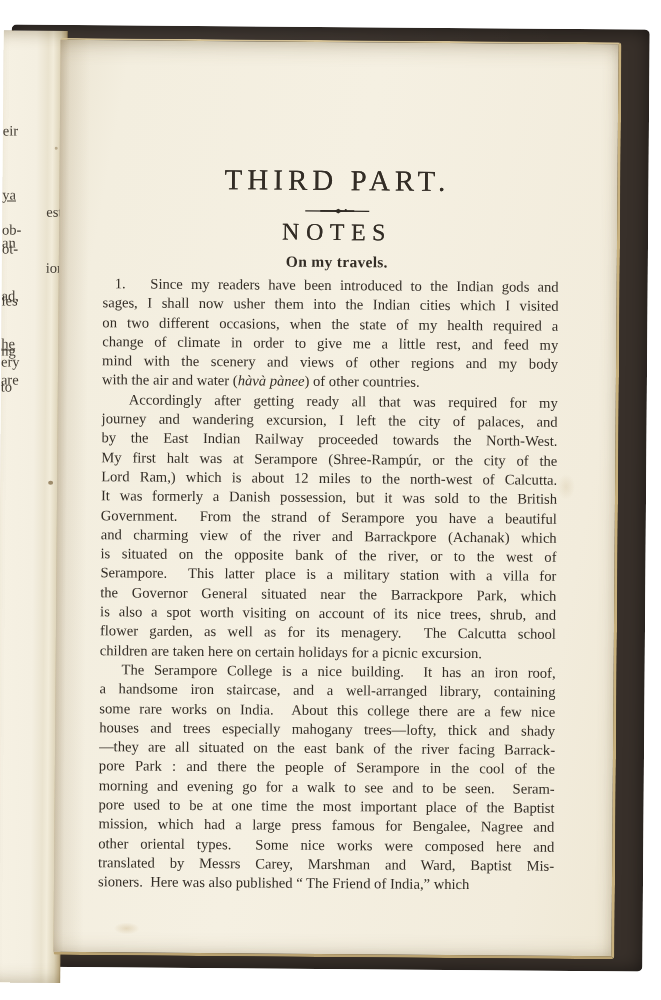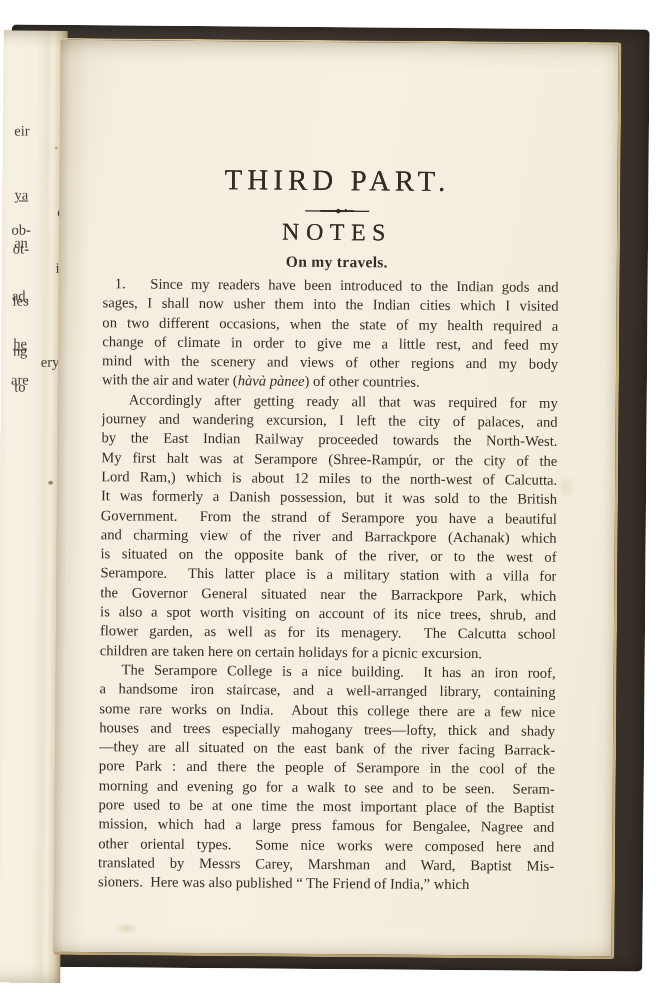--- a/index.html
+++ b/index.html
@@ -27,21 +27,21 @@
                    inset 0 -14px 20px -16px rgba(105,85,45,0.35);}
   .gutter-shade{position:absolute;left:0;top:0;bottom:0;width:30px;
         background:linear-gradient(to right, rgba(125,100,60,0.30), rgba(125,100,60,0.10) 10px, rgba(125,100,60,0) 30px);}
 
   
   .page-left{position:absolute;left:0;top:33px;width:64px;height:952px;
         background:linear-gradient(to right,#f6f1e3 0%,#f4efe1 52%,#eae3cf 70%,#f2ecda 78%,#dcd2b7 90%,#c2b28e 97%,#a9966f 100%);
         box-shadow:inset 0 14px 16px -12px rgba(105,85,45,0.40),
                    inset 0 -14px 16px -12px rgba(105,85,45,0.35);}
   .fragments{position:absolute;inset:0;}
-  .fragment{position:absolute;left:0;width:38px;text-align:center;
+  .fragment{position:absolute;left:0;width:38px;text-align:left;
         font-size:14.5px;line-height:17px;color:#443e35;}
 
   .speck{position:absolute;border-radius:50%;}
   .speck-1{left:48px;top:450px;width:5px;height:4px;background:#8a7450;opacity:.8;}
   .speck-2{left:52px;top:116px;width:3px;height:3px;background:#9b8764;opacity:.6;}
   .foxing-1{position:absolute;left:60px;bottom:18px;width:26px;height:12px;border-radius:50%;
         background:radial-gradient(ellipse, rgba(190,160,105,0.30), transparent 70%);}
   .foxing-2{position:absolute;right:40px;top:430px;width:18px;height:26px;border-radius:50%;
         background:radial-gradient(ellipse, rgba(185,160,110,0.18), transparent 70%);}
 
@@ -75,21 +75,21 @@
           <div class="fragment" style="top: 156px; text-decoration: underline;">ya</div>
           <div class="fragment" style="top: 156px; margin-top: 48px;">an</div>
           <div class="fragment" style="top: 173px; margin-left: 44px;">est</div>
           <div class="fragment" style="top: 191px;">ob-</div>
           <div class="fragment" style="top: 210px;">ot-</div>
           <div class="fragment" style="top: 229px; margin-left: 44px;">ion</div>
           <div class="fragment" style="top: 249px; margin-top: 8px;">ad,</div>
           <div class="fragment" style="top: 262px;">les</div>
           <div class="fragment" style="top: 304px; margin-top: 8px;">ng</div>
           <div class="fragment" style="top: 305px; text-decoration: underline;">he</div>
-          <div class="fragment" style="top: 323px; padding-left: 30px;">ery</div>
+          <div class="fragment" style="top: 323px;">ery</div>
           <div class="fragment" style="top: 341px;">are</div>
           <div class="fragment" style="top: 348px;">to</div>
         </div>
       <div class="speck speck-1"></div>
       <div class="speck speck-2"></div>
     </div>
 
     <div class="page">
       <div class="gutter-shade"></div>
       <div class="foxing-1"></div>

